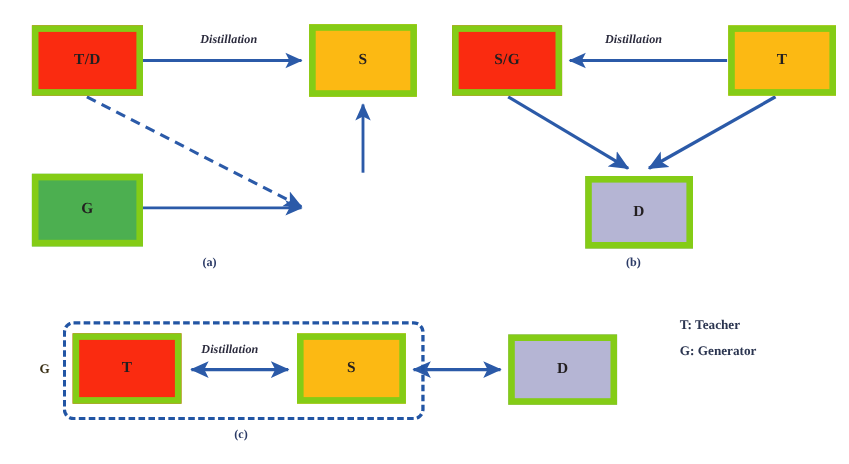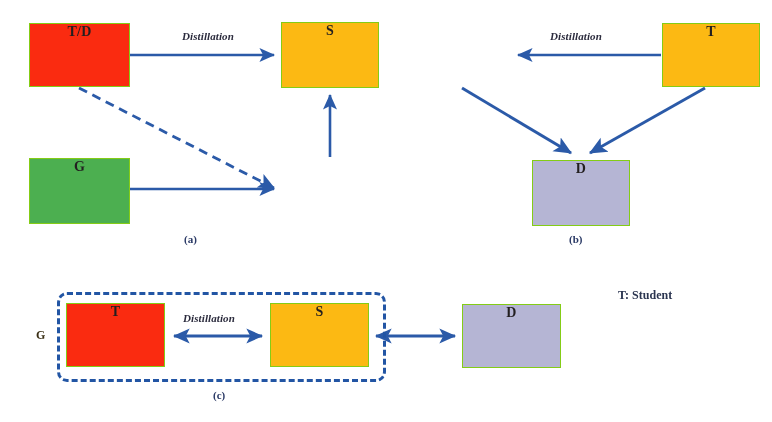--- a/index.html
+++ b/index.html
@@ -23,22 +23,23 @@
   .svg-layer {
     position: absolute;
     left: 0; top: 0;
     width: 772px;
     height: 422px;
     pointer-events: none;
   }
   .node {
     position: absolute;
     box-sizing: border-box;
-    border: 1px solid #84cc16;
+    border: 6px solid #84cc16;
     display: flex;
+    align-items: center;
     justify-content: center;
     font-weight: bold;
     font-size: 14px;
     color: #231f20;
     letter-spacing: 0.3px;
   }
   .node-red    { background: #fa2b10; }
   .node-orange { background: #fcb913; }
   .node-green  { background: #4caf50; }
   .node-blue   { background: #a7cde5; }
@@ -134,20 +135,23 @@
 
   <div class="node node-green" style="left:29px; top:158px; width:101px; height:66px;">
     <span>G</span>
   </div>
 
 
   <div class="edge-label" style="left:182px; top:30px;">Distillation</div>
 
   <div class="panel-caption" style="left:184px; top:233px;">(a)</div>
 
+  <div class="node node-red" style="left:411px; top:23px; width:100px; height:64px;">
+    <span>S/G</span>
+  </div>
 
   <div class="node node-orange" style="left:662px; top:23px; width:98px; height:64px;">
     <span>T</span>
   </div>
 
   <div class="node node-purple" style="left:532px; top:160px; width:98px; height:66px;">
     <span>D</span>
   </div>
 
   <div class="edge-label" style="left:550px; top:30px;">Distillation</div>
@@ -168,16 +172,17 @@
 
   <div class="node node-purple" style="left:462px; top:304px; width:99px; height:64px;">
     <span>D</span>
   </div>
 
   <div class="edge-label" style="left:183px; top:312px;">Distillation</div>
 
   <div class="panel-caption" style="left:213px; top:389px;">(c)</div>
 
   <div class="legend">
-    <div class="legend-line">T: Student</div>
+    <div class="legend-line">T: Teacher</div>
+    <div class="legend-line">G: Generator</div>
   </div>
 
 </div>
 
 </body></html>

